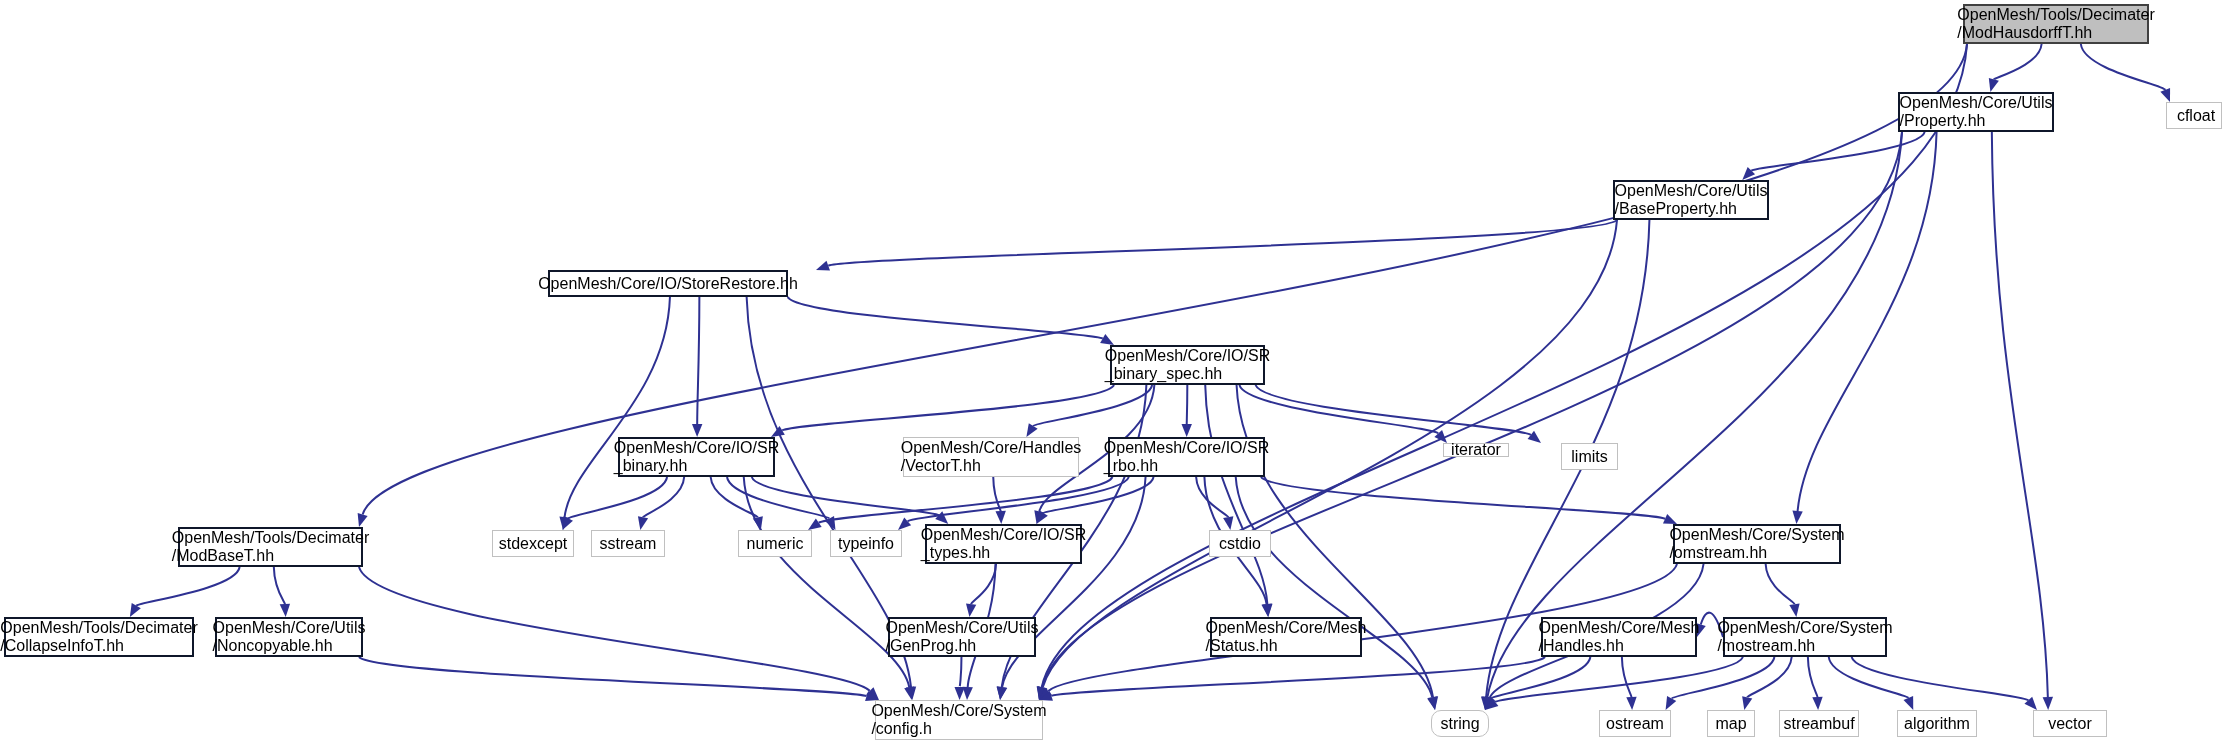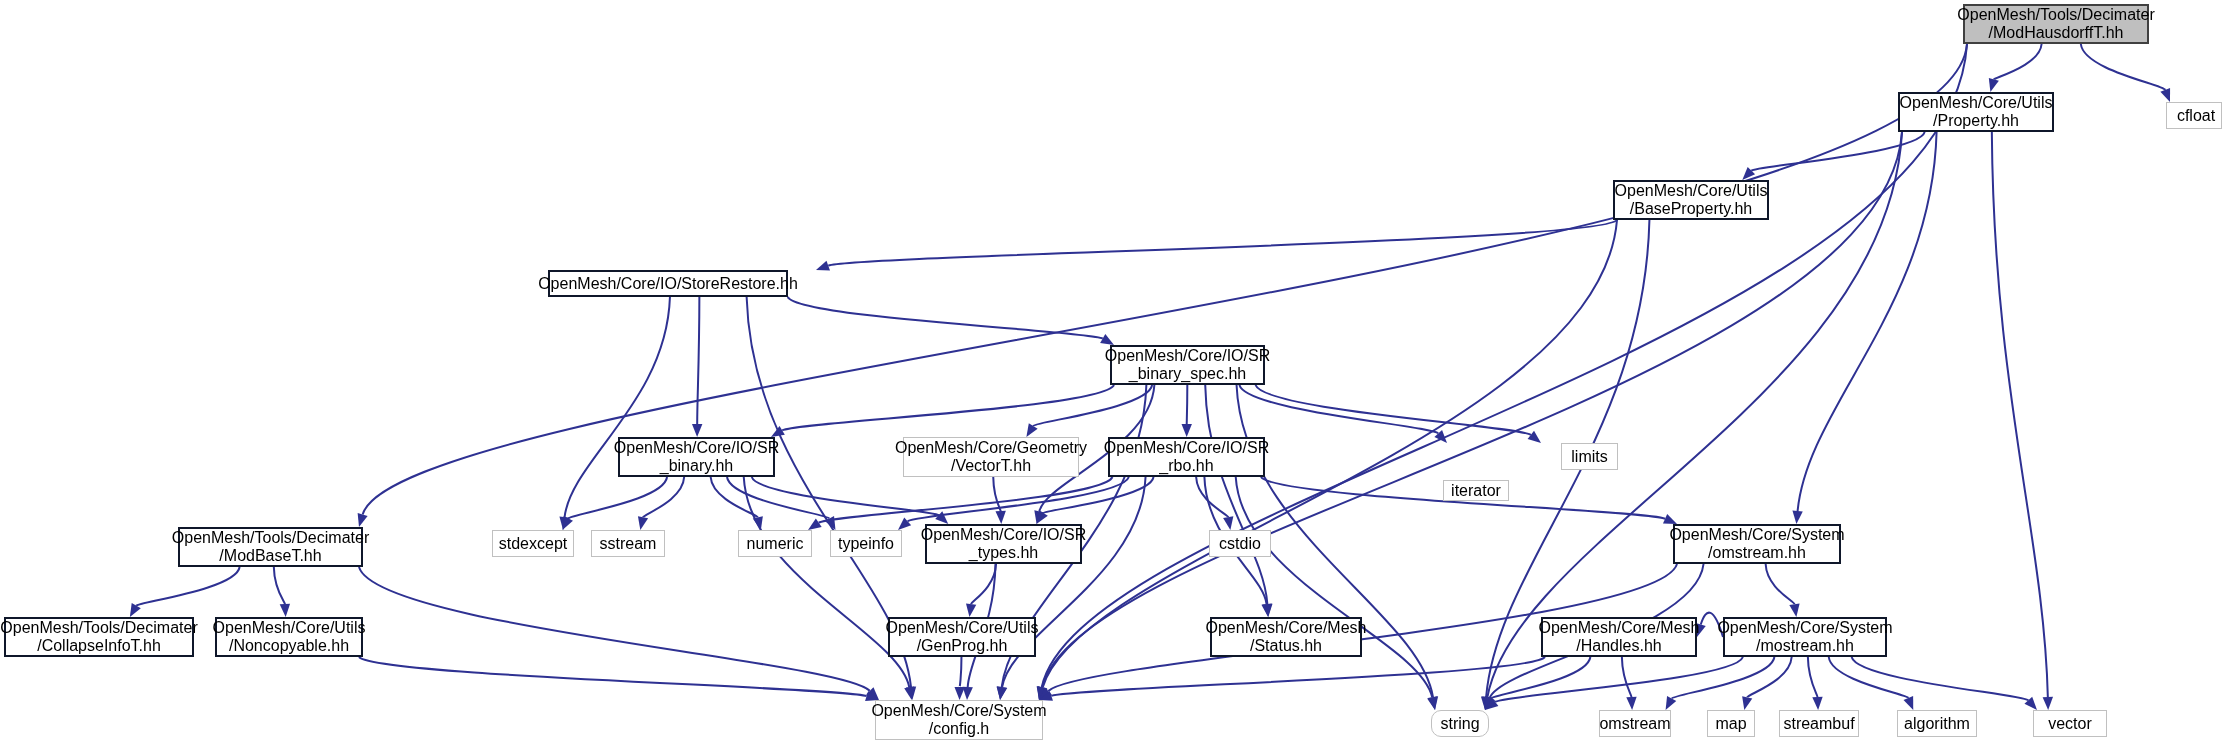--- a/index.html
+++ b/index.html
@@ -31,21 +31,20 @@
   .arrow-head {
     fill: #2e3192;
     stroke: none;
   }
   .node-box {
     position: absolute;
     box-sizing: border-box;
     display: flex;
     align-items: center;
     justify-content: center;
-    text-align: center;
     line-height: 1.12;
     color: #000000;
     background: #ffffff;
     border: 1px solid #c0c0c0;
     font-size: 16px;
     white-space: pre-line;
     padding: 0 4px;
   }
   .node-box.bold {
     border: 2px solid #0f172a;
@@ -191,25 +190,25 @@
       <div class="node-box bold" style="left: 1898px; top: 92px; width: 156px; height: 40px;">OpenMesh/Core/Utils
 /Property.hh</div>
       <div class="node-box" style="left: 2166px; top: 102px; width: 56px; height: 27px; padding-left: 8px;">cfloat</div>
       <div class="node-box bold" style="left: 1613px; top: 180px; width: 156px; height: 40px;">OpenMesh/Core/Utils
 /BaseProperty.hh</div>
       <div class="node-box bold" style="left: 548px; top: 270px; width: 240px; height: 27px;">OpenMesh/Core/IO/StoreRestore.hh</div>
       <div class="node-box bold" style="left: 1110px; top: 345px; width: 155px; height: 40px;">OpenMesh/Core/IO/SR
 _binary_spec.hh</div>
       <div class="node-box bold" style="left: 618px; top: 437px; width: 157px; height: 40px;">OpenMesh/Core/IO/SR
 _binary.hh</div>
-      <div class="node-box" style="left: 903px; top: 437px; width: 176px; height: 40px;">OpenMesh/Core/Geometry
+      <div class="node-box" style="left: 903px; top: 437px; width: 176px; height: 40px;">OpenMesh/Core/Handles
 /VectorT.hh</div>
       <div class="node-box bold" style="left: 1108px; top: 437px; width: 157px; height: 40px;">OpenMesh/Core/IO/SR
 _rbo.hh</div>
-      <div class="node-box" style="left: 1443px; top: 443px; width: 66px; height: 21px; margin-top: 37px;">iterator</div>
+      <div class="node-box" style="left: 1443px; top: 443px; width: 66px; height: 14px;">iterator</div>
       <div class="node-box" style="left: 1537px; top: 443px; width: 57px; height: 27px; margin-left: 24px;">limits</div>
       <div class="node-box" style="left: 492px; top: 530px; width: 82px; height: 27px;">stdexcept</div>
       <div class="node-box" style="left: 591px; top: 530px; width: 74px; height: 27px;">sstream</div>
       <div class="node-box" style="left: 738px; top: 530px; width: 74px; height: 27px;">numeric</div>
       <div class="node-box" style="left: 830px; top: 530px; width: 72px; height: 27px;">typeinfo</div>
       <div class="node-box bold" style="left: 925px; top: 524px; width: 157px; height: 40px;">OpenMesh/Core/IO/SR
 _types.hh</div>
       <div class="node-box" style="left: 1209px; top: 530px; width: 62px; height: 27px;">cstdio</div>
       <div class="node-box bold" style="left: 1673px; top: 524px; width: 168px; height: 40px;">OpenMesh/Core/System
 /omstream.hh</div>
@@ -223,19 +222,19 @@
 /GenProg.hh</div>
       <div class="node-box bold" style="left: 1210px; top: 617px; width: 152px; height: 40px;">OpenMesh/Core/Mesh
 /Status.hh</div>
       <div class="node-box bold" style="left: 1541px; top: 617px; width: 156px; height: 40px;">OpenMesh/Core/Mesh
 /Handles.hh</div>
       <div class="node-box bold" style="left: 1723px; top: 617px; width: 164px; height: 40px;">OpenMesh/Core/System
 /mostream.hh</div>
       <div class="node-box" style="left: 875px; top: 700px; width: 168px; height: 40px;">OpenMesh/Core/System
 /config.h</div>
       <div class="node-box" style="left: 1431px; top: 710px; width: 58px; height: 27px; border-radius: 10px;">string</div>
-      <div class="node-box" style="left: 1599px; top: 710px; width: 72px; height: 27px;">omstream</div>
+      <div class="node-box" style="left: 1599px; top: 710px; width: 72px; height: 27px;">ostream</div>
       <div class="node-box" style="left: 1707px; top: 710px; width: 48px; height: 27px;">map</div>
       <div class="node-box" style="left: 1779px; top: 710px; width: 80px; height: 27px;">streambuf</div>
       <div class="node-box" style="left: 1897px; top: 710px; width: 80px; height: 27px;">algorithm</div>
       <div class="node-box" style="left: 2033px; top: 710px; width: 74px; height: 27px;">vector</div>
     </div>
 </div>
 
 </body></html>

